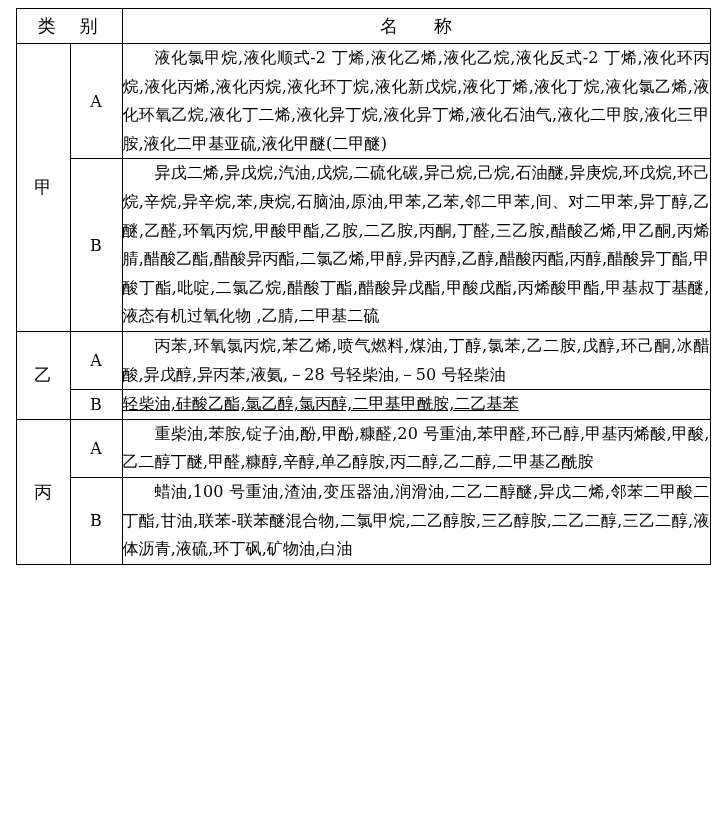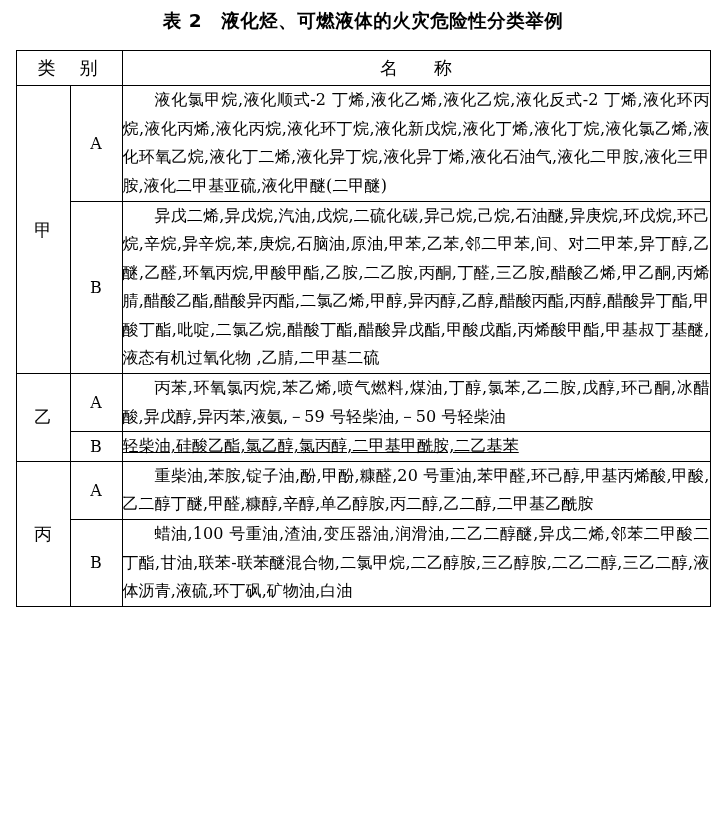--- a/index.html
+++ b/index.html
@@ -85,21 +85,20 @@
   .name-cell.no-indent {
     text-indent: 0;
     text-decoration: underline;
   }
 </style>
 </head>
 <body>
 
 <div class="page">
 
-  <div class="title">表 2　液化烃、可燃液体的火灾危险性分类举例</div>
 
   <table class="fire-table">
     <colgroup>
       <col class="col-cat">
       <col class="col-sub">
       <col class="col-name">
     </colgroup>
     <tbody>
       <tr>
         <th class="hdr-cat" colspan="2">类　别</th>
@@ -113,21 +112,21 @@
       </tr>
 
       <tr>
         <td class="sub-cell">B</td>
         <td class="name-cell">异戊二烯,异戊烷,汽油,戊烷,二硫化碳,异己烷,己烷,石油醚,异庚烷,环戊烷,环己烷,辛烷,异辛烷,苯,庚烷,石脑油,原油,甲苯,乙苯,邻二甲苯,间、对二甲苯,异丁醇,乙醚,乙醛,环氧丙烷,甲酸甲酯,乙胺,二乙胺,丙酮,丁醛,三乙胺,醋酸乙烯,甲乙酮,丙烯腈,醋酸乙酯,醋酸异丙酯,二氯乙烯,甲醇,异丙醇,乙醇,醋酸丙酯,丙醇,醋酸异丁酯,甲酸丁酯,吡啶,二氯乙烷,醋酸丁酯,醋酸异戊酯,甲酸戊酯,丙烯酸甲酯,甲基叔丁基醚,液态有机过氧化物 ,乙腈,二甲基二硫</td>
       </tr>
 
       <tr>
         <td class="cat-cell" rowspan="2">乙</td>
         <td class="sub-cell">A</td>
-        <td class="name-cell">丙苯,环氧氯丙烷,苯乙烯,喷气燃料,煤油,丁醇,氯苯,乙二胺,戊醇,环己酮,冰醋酸,异戊醇,异丙苯,液氨,－59 号轻柴油,－50 号轻柴油</td>
+        <td class="name-cell">丙苯,环氧氯丙烷,苯乙烯,喷气燃料,煤油,丁醇,氯苯,乙二胺,戊醇,环己酮,冰醋酸,异戊醇,异丙苯,液氨,－28 号轻柴油,－50 号轻柴油</td>
       </tr>
 
       <tr>
         <td class="sub-cell">B</td>
         <td class="name-cell no-indent">轻柴油,硅酸乙酯,氯乙醇,氯丙醇,二甲基甲酰胺,二乙基苯</td>
       </tr>
 
       <tr>
         <td class="cat-cell" rowspan="2">丙</td>
         <td class="sub-cell">A</td>

